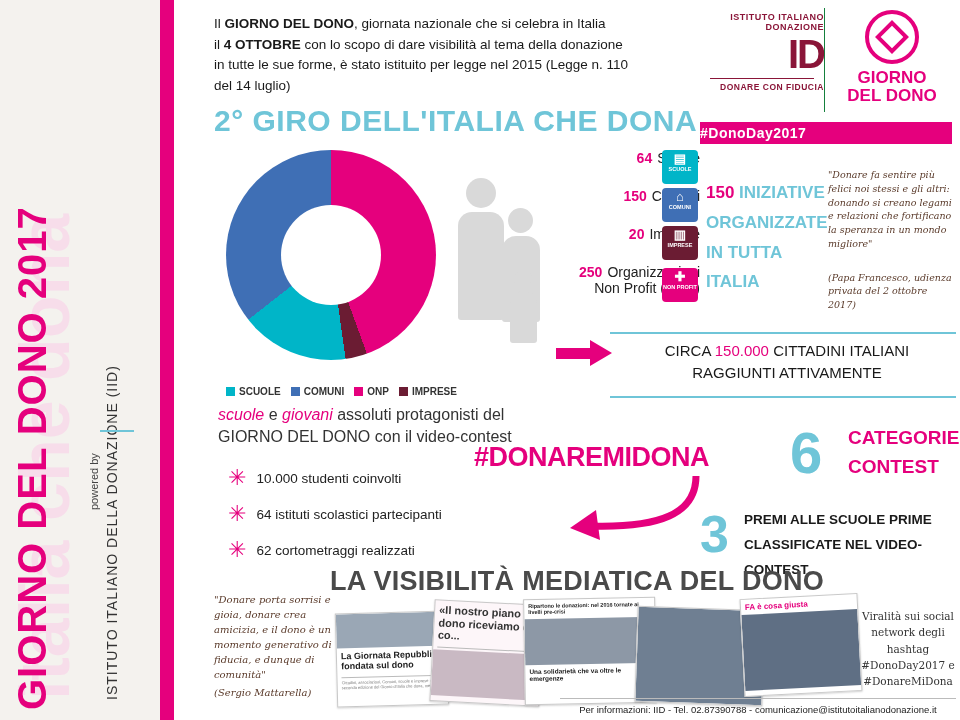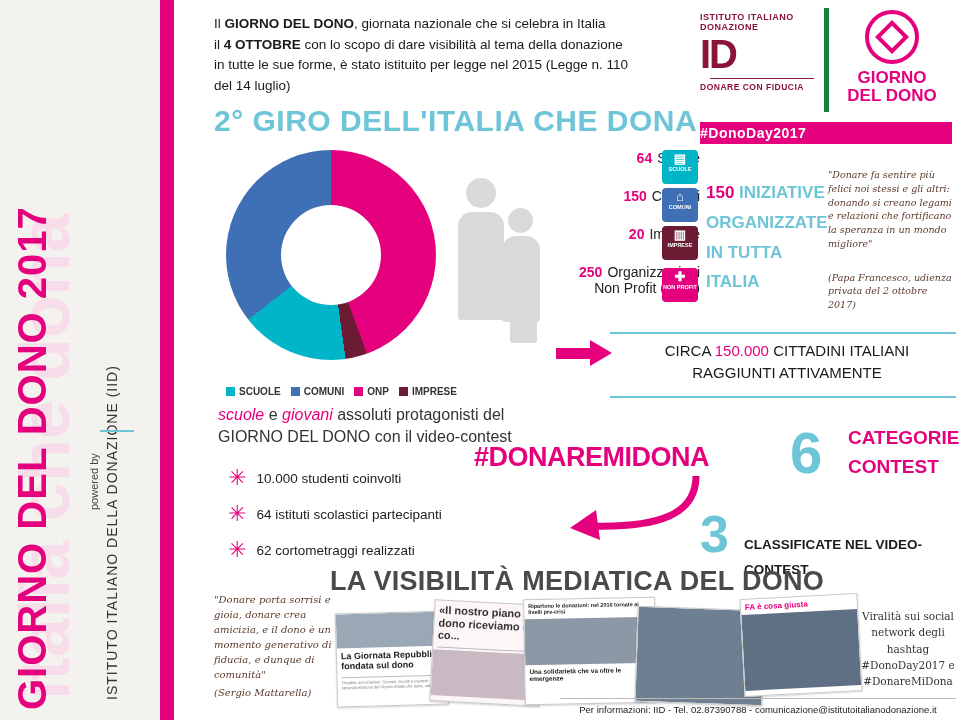--- a/index.html
+++ b/index.html
@@ -28,21 +28,21 @@
     font-size:11px;color:#444;white-space:nowrap;
   }
   .rail-line{position:absolute;left:100px;top:430px;width:34px;height:2px;background:#6fc5d8;}
 
   
   .intro{position:absolute;left:214px;top:14px;width:480px;font-size:13.5px;line-height:1.52;color:#1a1a1a;}
   .intro b{font-weight:bold;}
 
   
   .logo-box{position:absolute;left:700px;top:8px;width:252px;height:104px;}
-  .logo-left{position:absolute;left:0;top:0;width:124px;height:104px;border-right:5px solid #15803d;text-align:left;}
+  .logo-left{position:absolute;left:0;top:0;width:124px;height:104px;border-right:1px solid #15803d;text-align:right;}
   .logo-left .ring{font-size:9px;color:#8a1538;letter-spacing:.5px;margin-top:4px;font-weight:bold;}
   .logo-left .id{font-size:40px;font-weight:bold;color:#8a1538;line-height:1;margin-top:2px;letter-spacing:-2px;}
   .logo-left .bar{width:104px;height:1px;background:#8a1538;margin:4px auto 3px;}
   .logo-left .motto{font-size:8.5px;color:#8a1538;font-weight:bold;letter-spacing:.5px;}
   .logo-right{position:absolute;left:132px;top:2px;width:120px;text-align:center;}
   .logo-right .mark{width:46px;height:46px;border-radius:50%;border:4px solid #e5007d;margin:0 auto;position:relative;}
   .logo-right .mark:after{content:"";position:absolute;left:11px;top:11px;width:16px;height:16px;border:4px solid #e5007d;transform:rotate(45deg);}
   .logo-right .name{font-size:17px;font-weight:bold;color:#e5007d;line-height:1.05;margin-top:5px;}
   .hashtag-band{position:absolute;left:700px;top:122px;width:252px;height:22px;background:#e5007d;color:#fff;
     font-size:14px;font-weight:bold;line-height:22px;letter-spacing:.5px;}
@@ -283,21 +283,21 @@
     <polygon points="36,40 10,58 40,70" fill="#e5007d"></polygon>
   </svg>
 
   <div class="six">6</div>
   <div class="cat">
     <span>CATEGORIE</span><br>
     <span>CONTEST</span>
   </div>
   <div class="three">3</div>
   <div class="premi">
-    <br>
+    <span>PREMI ALLE SCUOLE PRIME</span><br>
     <span>CLASSIFICATE NEL VIDEO-CONTEST</span>
   </div>
 
   <div class="visib">LA VISIBILITÀ MEDIATICA DEL DONO</div>
 
   <div class="mattarella">
     <span>"Donare porta sorrisi e gioia, donare crea amicizia, e il dono è un momento generativo di fiducia, e dunque di comunità"</span>
     <div style="margin-top:3px;">(Sergio Mattarella)</div>
   </div>
 

